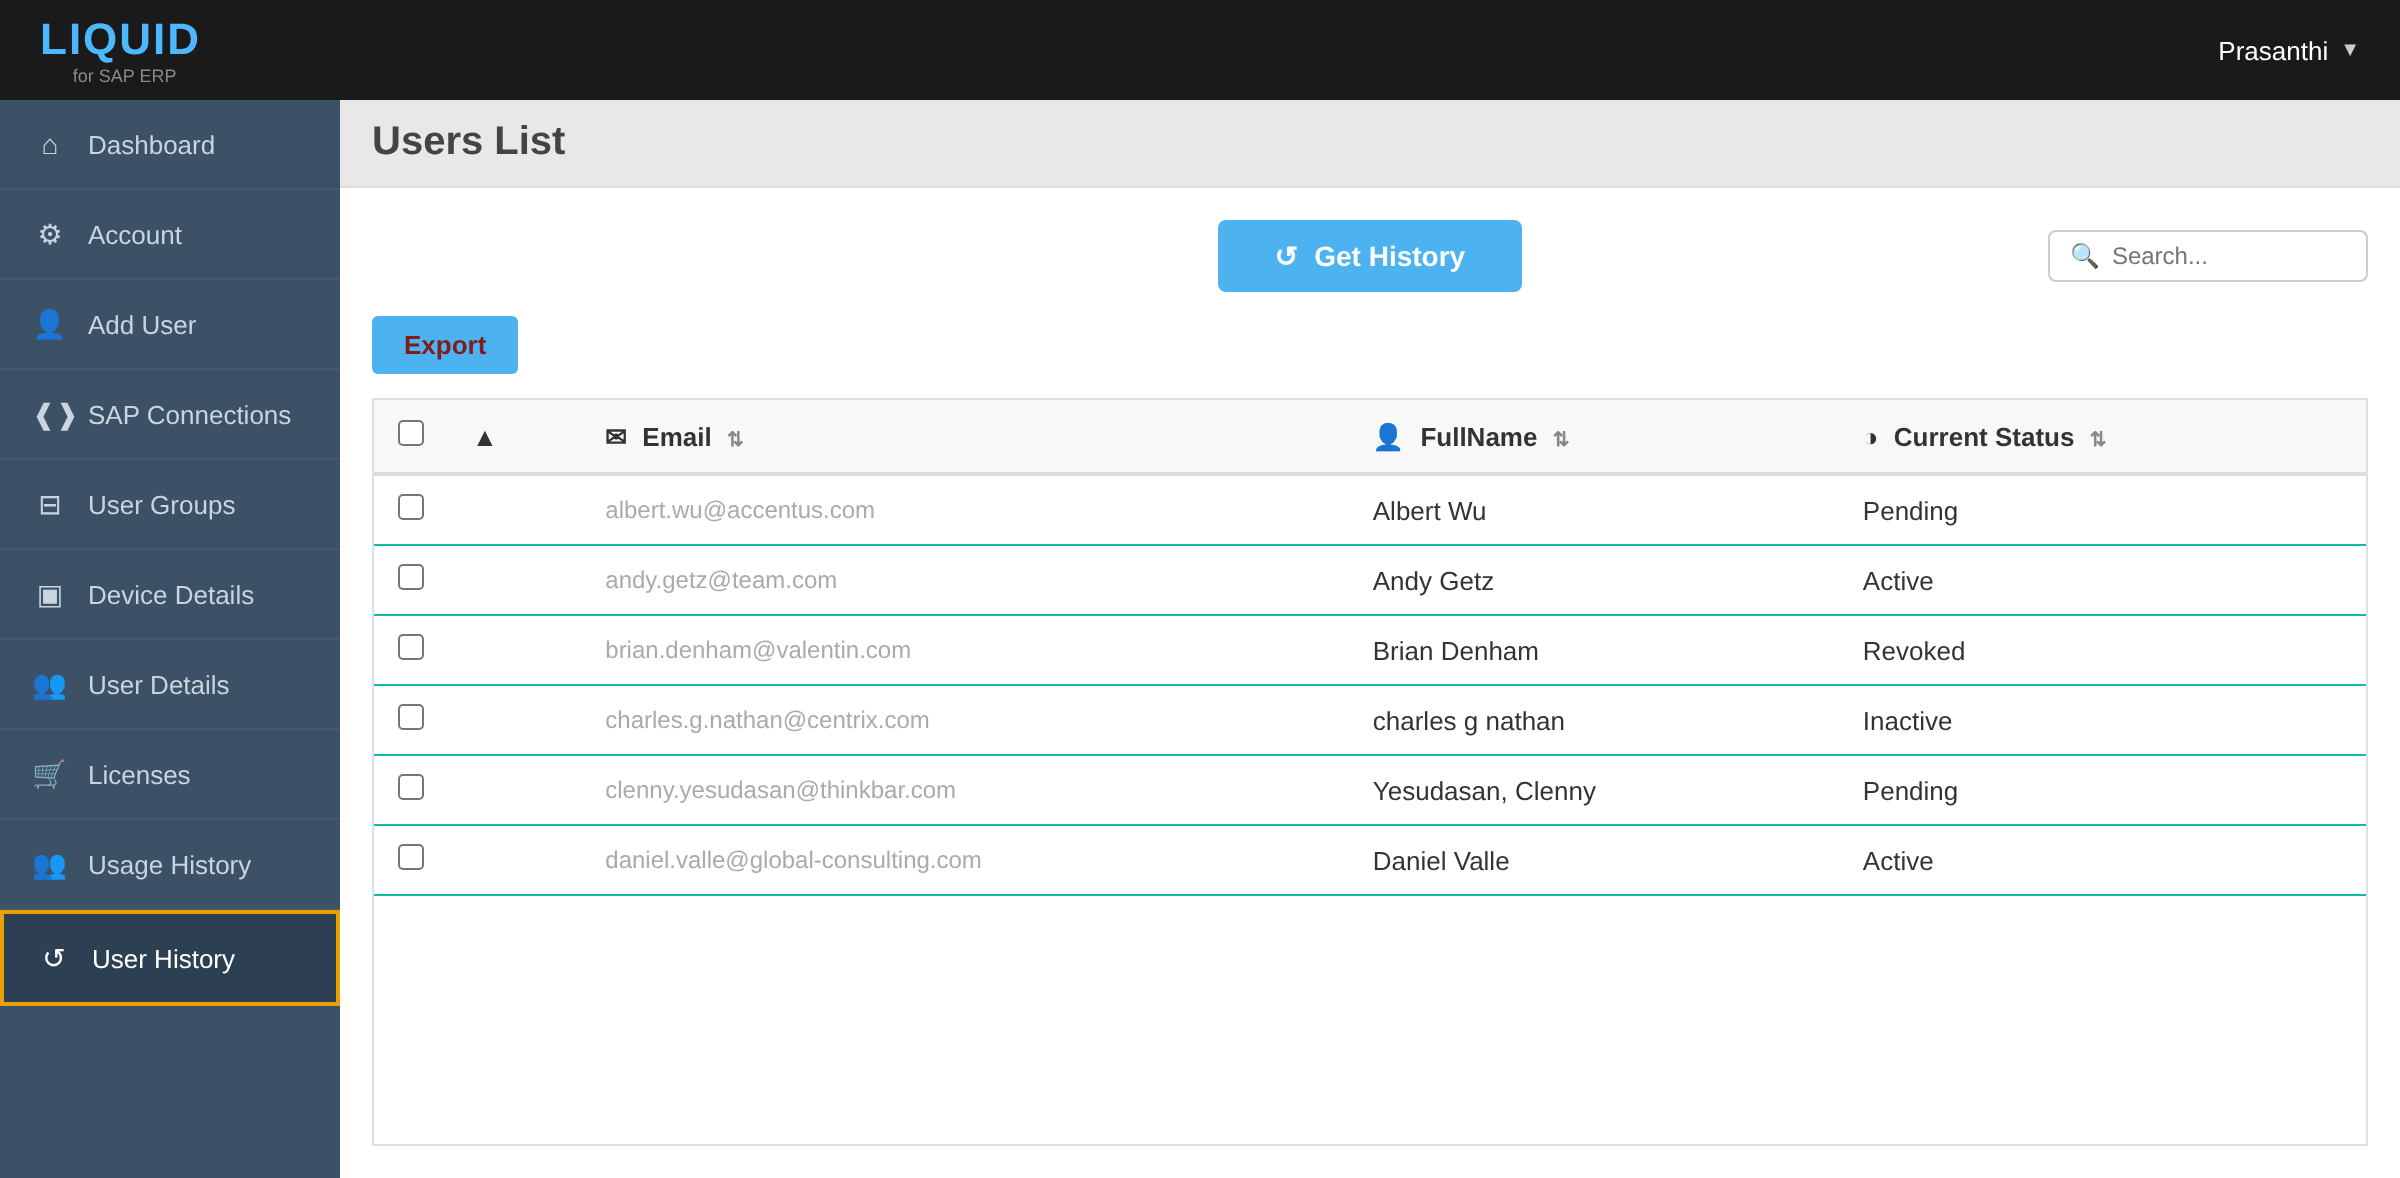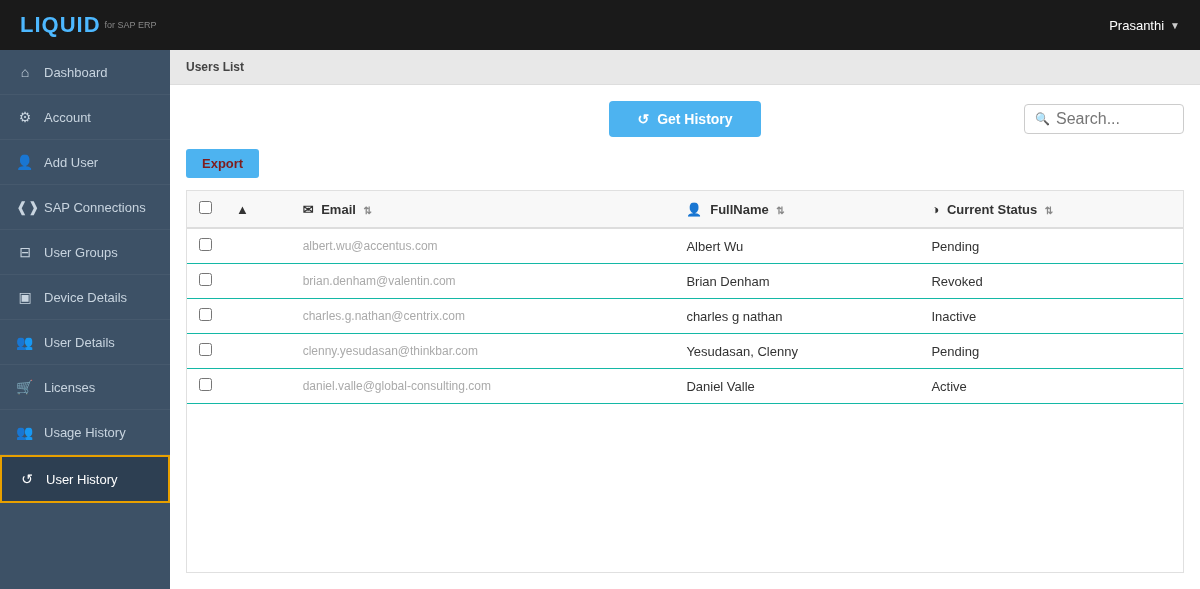--- a/index.html
+++ b/index.html
@@ -11,20 +11,21 @@
       height: 50px;
       display: flex;
       align-items: center;
       justify-content: space-between;
       padding: 0 20px;
       flex-shrink: 0;
     }
     .logo {
       display: flex;
       align-items: center;
+      flex-direction: column;
     }
     .logo-text {
       color: white;
       font-size: 22px;
       font-weight: 900;
       letter-spacing: 1px;
     }
     .logo-text span {
       color: #4db8ff;
     }
@@ -83,21 +84,21 @@
     .content {
       flex: 1;
       background: #f5f5f5;
       display: flex;
       flex-direction: column;
       overflow: hidden;
     }
     .page-header {
       background: #e8e8e8;
       padding: 10px 16px;
-      font-size: 12px;
+      font-size: 20px;
       font-weight: 600;
       color: #444;
       border-bottom: 1px solid #ddd;
     }
     .content-inner {
       flex: 1;
       background: white;
       padding: 16px;
       overflow: hidden;
       display: flex;
@@ -133,21 +134,21 @@
       border: 1px solid #ccc;
       border-radius: 4px;
       padding: 5px 10px;
       background: white;
       width: 160px;
     }
     .search-icon { color: #999; margin-right: 6px; font-size: 12px; }
     .search-input {
       border: none;
       outline: none;
-      font-size: 16px;
+      font-size: 12px;
       color: #0f172a;
       width: 100%;
       background: transparent;
     }
 
     
     .export-row { margin-bottom: 12px; }
     .btn-export {
       background: #4db3f0;
       color: #7f1d1d;
@@ -315,20 +316,29 @@
       <td></td>
       <td class="email-cell">albert.wu@accentus.com</td>
       <td>Albert Wu</td>
       <td>Pending</td>
     </tr>
               <tr>
       <td class="checkbox-cell">
         <input type="checkbox" style="">
       </td>
       <td></td>
+      <td class="email-cell">andy.getz@team.com</td>
+      <td>Andy Getz</td>
+      <td>Active</td>
+    </tr>
+              <tr>
+      <td class="checkbox-cell">
+        <input type="checkbox" style="">
+      </td>
+      <td></td>
       <td class="email-cell">brian.denham@valentin.com</td>
       <td>Brian Denham</td>
       <td>Revoked</td>
     </tr>
               <tr>
       <td class="checkbox-cell">
         <input type="checkbox" style="">
       </td>
       <td></td>
       <td class="email-cell">charles.g.nathan@centrix.com</td>

